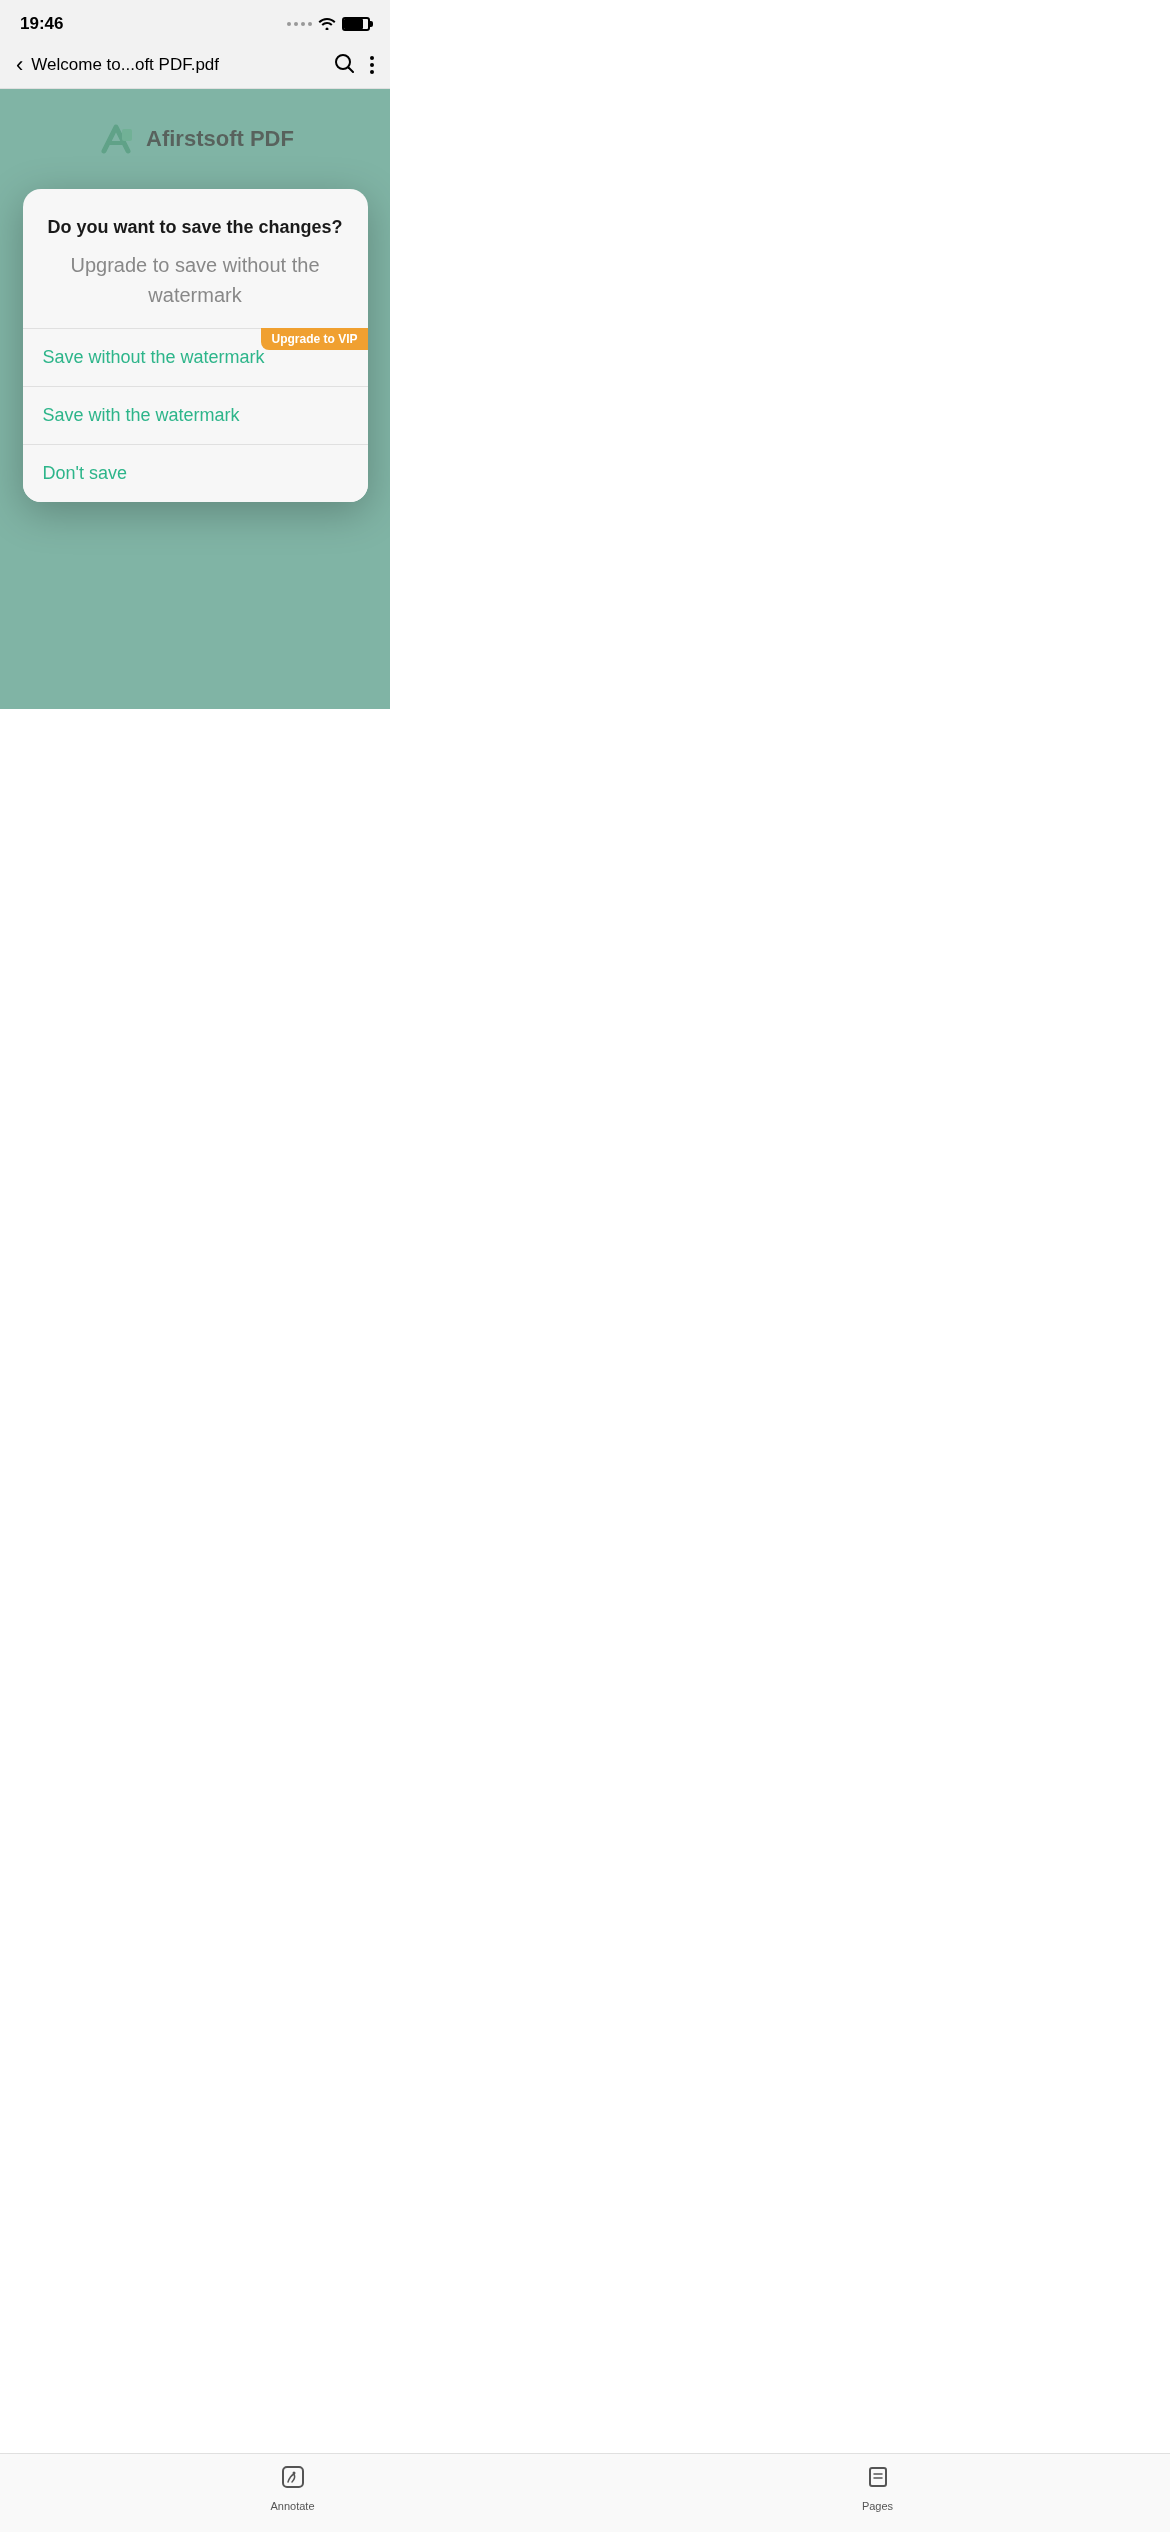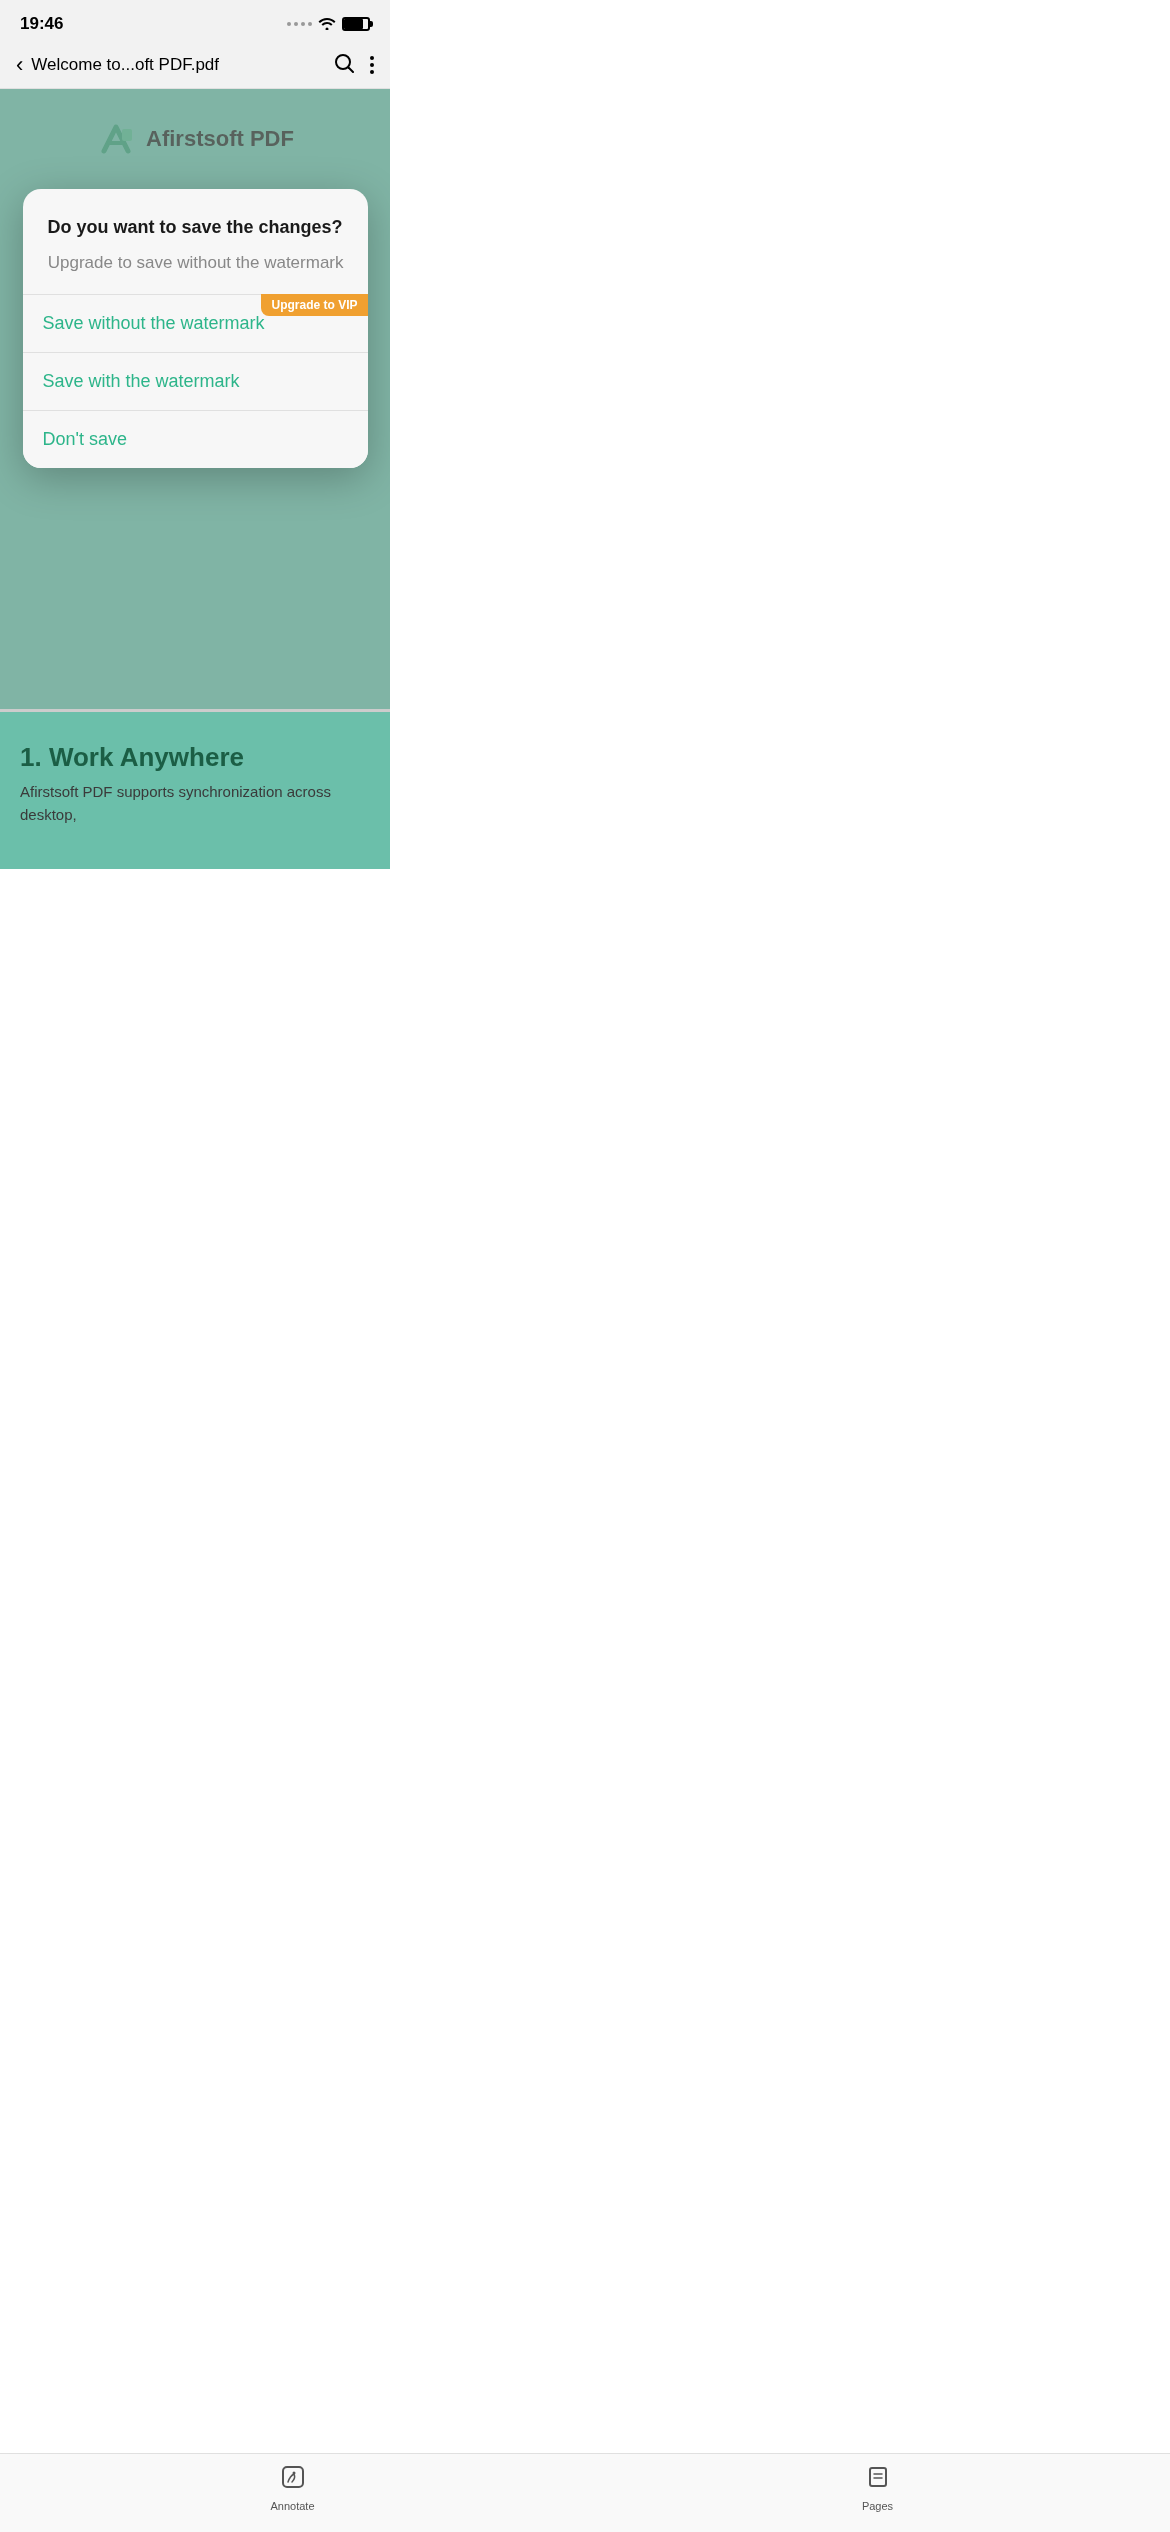--- a/index.html
+++ b/index.html
@@ -195,24 +195,23 @@
       border-bottom: 1px solid #e0e0e0;
     }
     .modal-title {
       font-size: 18px;
       font-weight: 700;
       color: #1a1a1a;
       margin-bottom: 10px;
       line-height: 1.4;
     }
     .modal-subtitle {
-      font-size: 17px;
+      font-size: 20px;
       color: #888;
       line-height: 1.5;
-      text-align: right;
     }
 
     .modal-option {
       position: relative;
       display: flex;
       align-items: center;
       justify-content: flex-start;
       padding: 18px 20px;
       border-bottom: 1px solid #e0e0e0;
       cursor: pointer;
@@ -392,24 +391,20 @@
           <span class="modal-option-text">Save with the watermark</span>
         </div>
 
         <div class="modal-option">
           <span class="modal-option-text">Don't save</span>
         </div>
       </div>
     </div>
   </div>
 
-  <div class="second-section">
-    <div class="section-title">1. Work Anywhere</div>
-    <div class="section-body">Afirstsoft PDF supports synchronization across desktop,</div>
-  </div>
 
   <div style="height: 80px;"></div>
   <div class="bottom-nav">
 
     <div class="bottom-nav-item">
       <span class="bottom-nav-icon">
         <svg width="26" height="26" viewBox="0 0 26 26" fill="none">
           <rect x="3" y="3" width="20" height="20" rx="4" stroke="#555" stroke-width="2" fill="none"></rect>
           <path d="M8 18 Q10 12 14 10 Q16 14 12 18" stroke="#555" stroke-width="1.5" fill="none" stroke-linecap="round"></path>
           <circle cx="14" cy="9" r="1.5" fill="#555"></circle>

